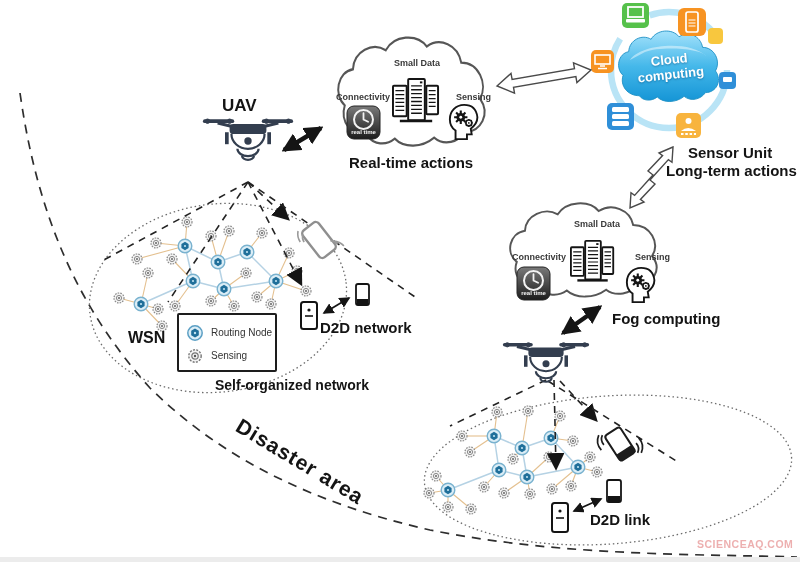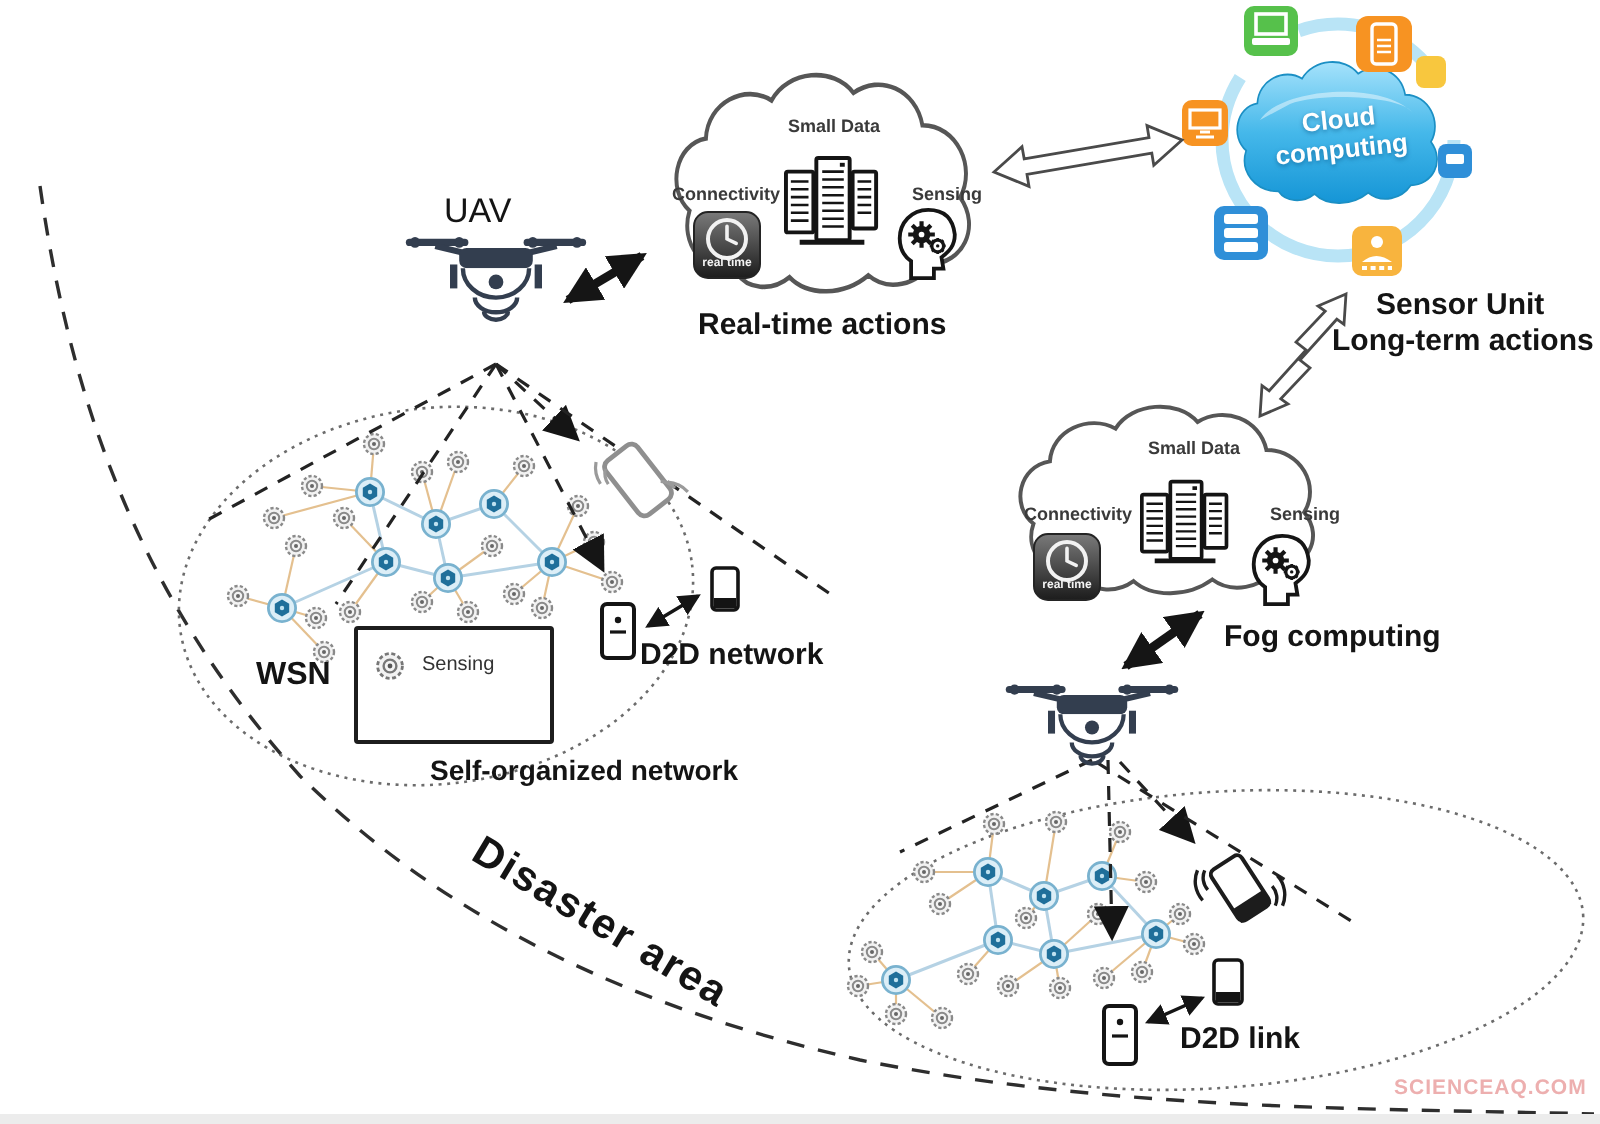--- a/index.html
+++ b/index.html
@@ -534,21 +534,21 @@
     <rect x="-10" y="-17" width="20" height="34" rx="4" fill="#fff" stroke="#8f8f8f" stroke-width="2.4"></rect>
     <path d="M-16,-10 a15,15 0 0 1 5,-10 M-13,-7.5 a10,10 0 0 1 3.6,-7 M11,10 a15,15 0 0 1 5,10 M8.5,7.5 a10,10 0 0 1 3.6,7" fill="none" stroke="#9a9a9a" stroke-width="1.6"></path>
   </g>
   <g transform="translate(620,444) rotate(-33)">
     <rect x="-9" y="-15" width="18" height="30" rx="3" fill="#fff" stroke="#1c1c1c" stroke-width="2"></rect>
     <rect x="-9" y="7" width="18" height="8" fill="#1c1c1c"></rect>
     <path d="M-14,-8 a9,9 0 0 1 4,-9 M-19,-5 a14,14 0 0 1 6,-14 M14,8 a9,9 0 0 1 -4,9 M19,5 a14,14 0 0 1 -6,14" fill="none" stroke="#1c1c1c" stroke-width="1.7"></path>
   </g>
 </svg>
 
-<div class="lbl" style="left:222px;top:97px;font-size:17px;font-weight:400;">UAV</div>
+<div class="lbl" style="left:222px;top:97px;font-size:17px;font-weight:700;">UAV</div>
 
 <div class="lbl lbl-sm" style="left:394px;top:59px;">Small Data</div>
 <div class="lbl lbl-sm" style="left:336px;top:93px;">Connectivity</div>
 <div class="lbl lbl-sm" style="left:456px;top:93px;">Sensing</div>
 <div class="lbl lbl-xs" style="left:347px;top:129px;width:33px;">real time</div>
 <div class="lbl lbl-lg" style="left:349px;top:155px;">Real-time actions</div>
 
 <div id="cc-text">
   <div>Cloud</div>
   <div>computing</div>
@@ -559,20 +559,28 @@
 
 <div class="lbl lbl-sm" style="left:574px;top:220px;">Small Data</div>
 <div class="lbl lbl-sm" style="left:512px;top:253px;">Connectivity</div>
 <div class="lbl lbl-sm" style="left:635px;top:253px;">Sensing</div>
 <div class="lbl lbl-xs" style="left:517px;top:290px;width:33px;">real time</div>
 <div class="lbl lbl-lg" style="left:612px;top:311px;">Fog computing</div>
 
 <div class="lbl" style="left:128px;top:329px;font-size:16px;font-weight:700;">WSN</div>
 
 <div class="legend-box">
+  <div class="legend-row">
+    <svg width="18" height="18">
+      <circle cx="9" cy="9" r="7.2" fill="#dceef7" stroke="#5b9fc4" stroke-width="1.5"></circle>
+      <polygon points="9,4.6 12.8,6.8 12.8,11.2 9,13.4 5.2,11.2 5.2,6.8" fill="#1f6f9a"></polygon>
+      <circle cx="9" cy="9" r="1.2" fill="#bfe2f0"></circle>
+    </svg>
+    <span>Routing Node</span>
+  </div>
   <div class="legend-row">
     <svg width="18" height="18">
       <circle cx="9" cy="9" r="6.2" fill="#f2f2f2" stroke="#777" stroke-width="1.4" stroke-dasharray="2 1.3"></circle>
       <circle cx="9" cy="9" r="3.2" fill="none" stroke="#777" stroke-width="1.2"></circle>
       <circle cx="9" cy="9" r="1.2" fill="#555"></circle>
     </svg>
     <span>Sensing</span>
   </div>
 </div>
 

